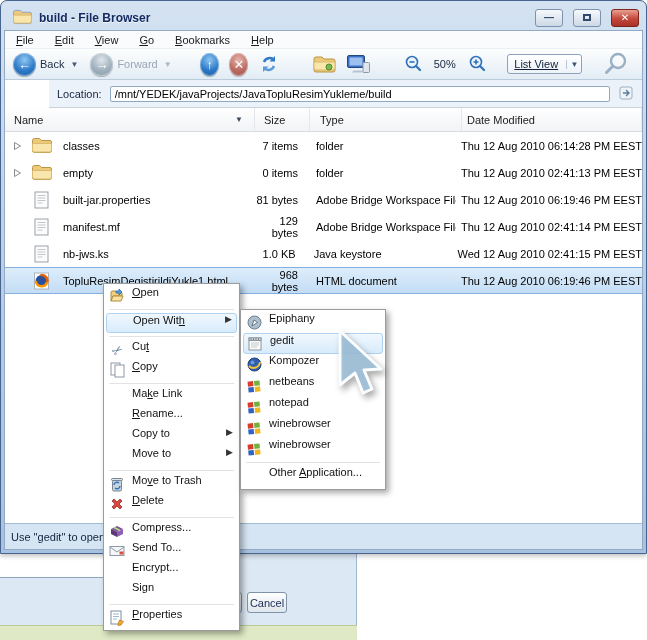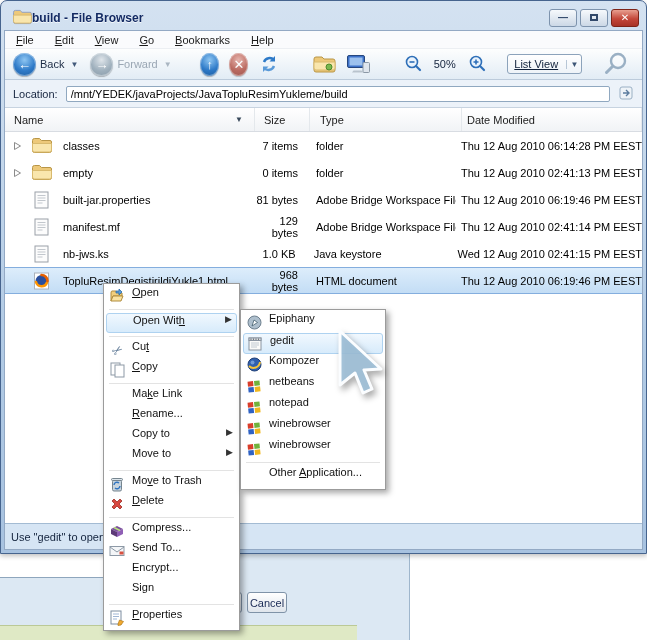--- a/index.html
+++ b/index.html
@@ -3,37 +3,37 @@
 <meta charset="utf-8">
 <style>
   * { margin:0; padding:0; box-sizing:border-box; }
   html,body { width:647px; height:640px; }
   body {
     position:relative; overflow:hidden; background:#ffffff;
     font-family:"Liberation Sans","DejaVu Sans",sans-serif; font-size:11px; color:#000;
   }
 
   
-  #bg-dialog { position:absolute; left:0; top:553px; width:410px; height:87px;
+  #bg-dialog { position:absolute; left:0; top:553px; width:357px; height:87px;
     background:#dce8f3; border-right:1px solid #9fb6cc; z-index:1; }
   #bg-field { position:absolute; left:-3px; top:-4px; width:231px; height:29px;
     background:#fff; border:1px solid #8ea6bd; }
   .dlg-btn { position:absolute; top:39px; height:21px; border:1px solid #7f93a8;
     border-radius:3px; background:linear-gradient(#ffffff,#dfe5ec);
     color:#1a2a55; font-size:11px; font-family:inherit; text-align:center; }
   #bg-ok { left:208px; width:34px; }
   #bg-cancel { left:247px; width:40px; }
   #bg-green { position:absolute; left:0; top:72px; width:357px; height:15px;
     background:#dfe9c5; border-top:1px solid #bbc996; }
 
   
   #window { position:absolute; left:0; top:0; width:647px; height:554px; z-index:10;
     border:1px solid #46648e; border-radius:7px 7px 0 0;
     background:linear-gradient(#d4e2f1,#b2cbe5 60%,#a7c2e0); box-shadow:0 2px 5px rgba(0,0,0,.25); }
-  #titlebar { height:33px; display:flex; align-items:center; padding:0 7px 0 11px; gap:0; }
+  #titlebar { height:33px; display:flex; align-items:center; padding:0 7px 0 11px; gap:7px; }
   #title-text { font-size:12px; font-weight:bold; color:#132a63; text-shadow:0 1px 0 rgba(255,255,255,.75); flex:1; }
   .winbtn { width:28px; height:18px; border:1px solid #7d93ad; border-radius:3px;
     background:linear-gradient(#f6f9fc,#ccd8e6); color:#32496b; font-size:10px; font-weight:bold;
     display:flex; align-items:center; justify-content:center; margin-left:3px; line-height:1; }
   .winbtn.close { background:linear-gradient(#e89f90,#c4473a 55%,#a83327); border-color:#7e2418; color:#fff; }
   .maxglyph { width:8px; height:7px; border:2px solid #32496b; display:inline-block; }
 
   #client { position:absolute; left:3px; right:3px; top:29px; bottom:3px;
     background:#fff; display:flex; flex-direction:column; border:1px solid #93a9c4; }
 
@@ -59,21 +59,21 @@
   .drop.disabled { color:#aab6c2; }
   .tb-icon { display:flex; align-items:center; justify-content:center; margin:0 5px; }
   #zoom-level { margin:0 6px; color:#14233d; }
   #view-combo { width:90px; height:20px; border:1px solid #8ca3bb; border-radius:3px; background:linear-gradient(#ffffff,#eef3f8);
     display:flex; align-items:center; margin:0 4px; }
   #view-combo .cv { flex:1; padding-left:6px; color:#10203a;text-decoration:underline; }
   #view-combo .ca { width:15px; border-left:1px solid #b7c6d6; font-size:8px; color:#3c5576; text-align:center; }
 
   
   #locbar { height:28px; background:#ecf2f9; border-bottom:1px solid #c7d3e0;
-    display:flex; align-items:center; padding:0 8px; gap:8px; }
+    display:flex; align-items:center; padding:0 8px; gap:8px;margin-left:44px; }
   #loc-label { color:#16253f; }
   #loc-input { flex:1; height:16px; border:1px solid #90a8c0; border-radius:2px; background:#fff;
     font-family:inherit; font-size:11px; padding:0 4px; color:#000; }
 
   
   #colhdr { height:24px; display:flex; background:linear-gradient(#ffffff,#f1f3f6);
     border-bottom:1px solid #d8dce2; color:#1c1c1c; }
   .hcell { display:flex; align-items:center; border-right:1px solid #e4e8ec; padding:0 9px; }
   .col-name { width:250px; } .col-size { width:55px; justify-content:flex-start; }
   .col-type { width:152px; padding-left:10px; } .col-date { flex:1; padding-left:5px; }

